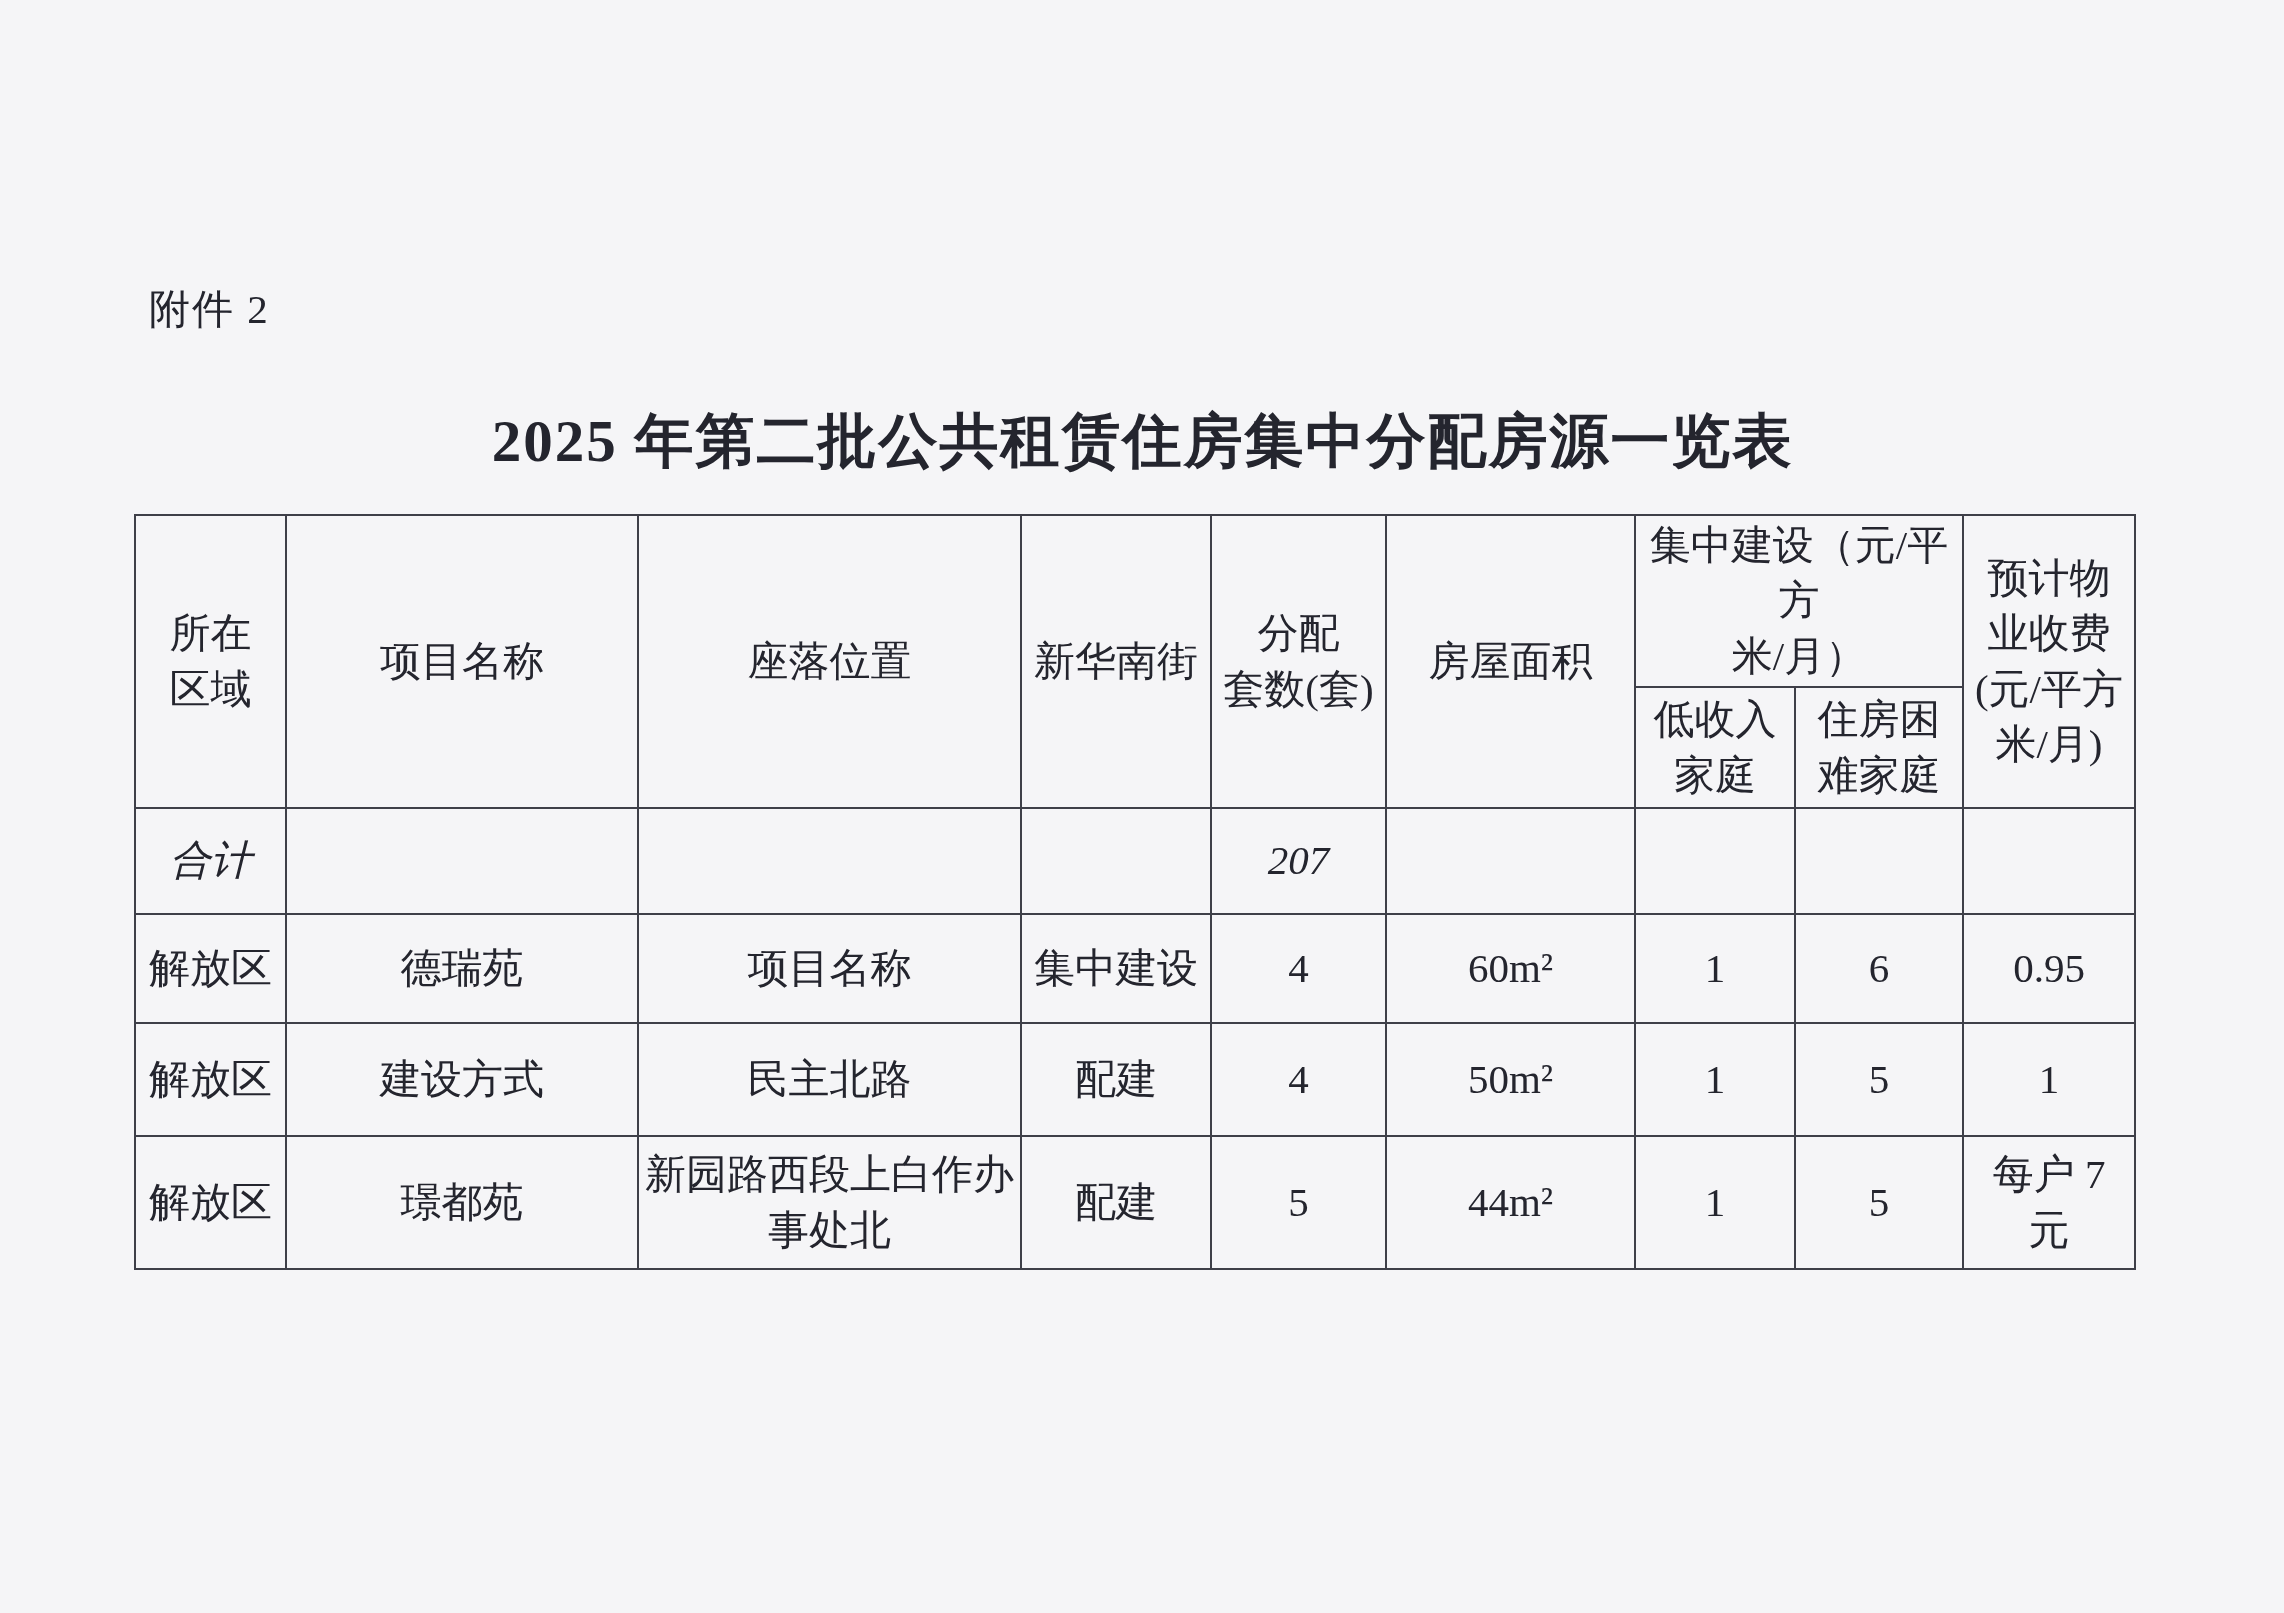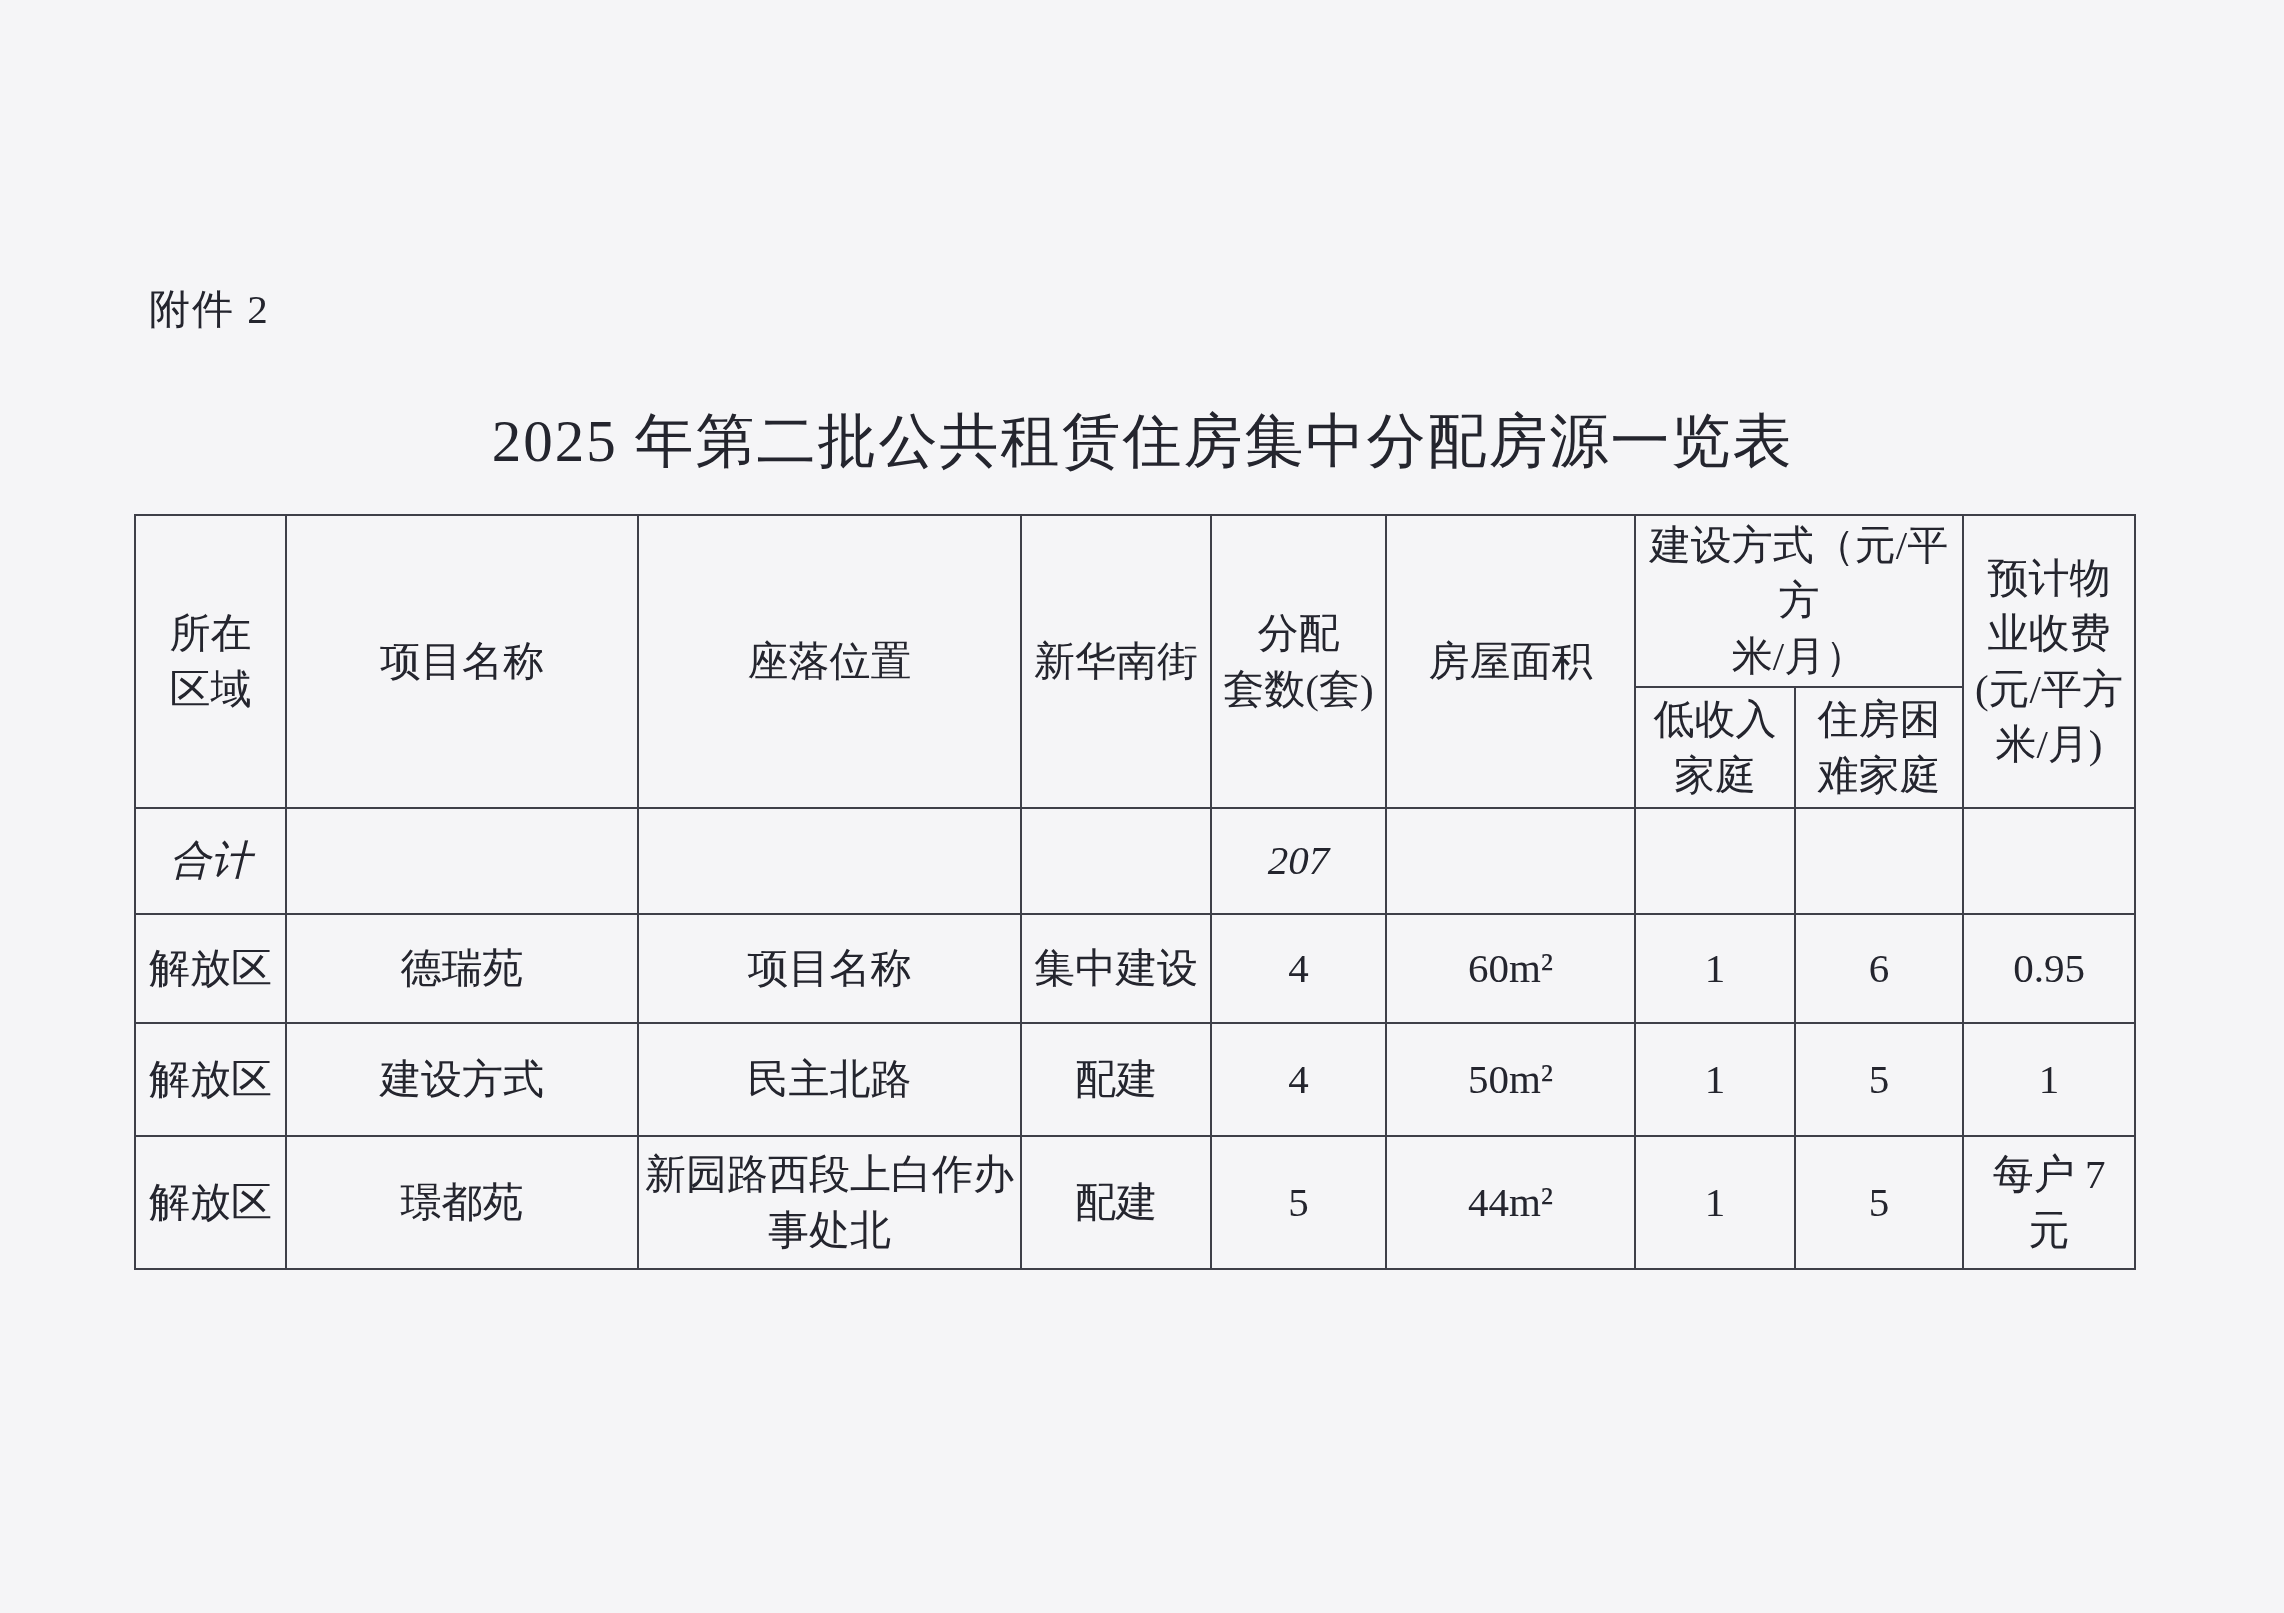--- a/index.html
+++ b/index.html
@@ -20,21 +20,21 @@
     font-size: 41px;
     letter-spacing: 2px;
   }
   .doc-title {
     position: absolute;
     left: 0;
     top: 402px;
     width: 100%;
     text-align: center;
     font-size: 59px;
-    font-weight: normal;
+    font-weight: bold;
     letter-spacing: 2px;
     white-space: nowrap;
   }
   table.doc-table {
     position: absolute;
     left: 134px;
     top: 514px;
     border-collapse: collapse;
     table-layout: fixed;
   }
@@ -81,21 +81,21 @@
     <thead>
       <tr class="hr1">
         <th rowspan="2">所在
 区域</th>
         <th rowspan="2">项目名称</th>
         <th rowspan="2">座落位置</th>
         <th rowspan="2">新华南街</th>
         <th rowspan="2">分配
 套数(套)</th>
         <th rowspan="2">房屋面积</th>
-        <th colspan="2">建设方式（元/平方
+        <th colspan="2">集中建设（元/平方
 米/月）</th>
         <th rowspan="2">预计物
 业收费
 (元/平方
 米/月)</th>
       </tr>
       <tr class="hr2">
         <th>低收入
 家庭</th>
         <th>住房困

